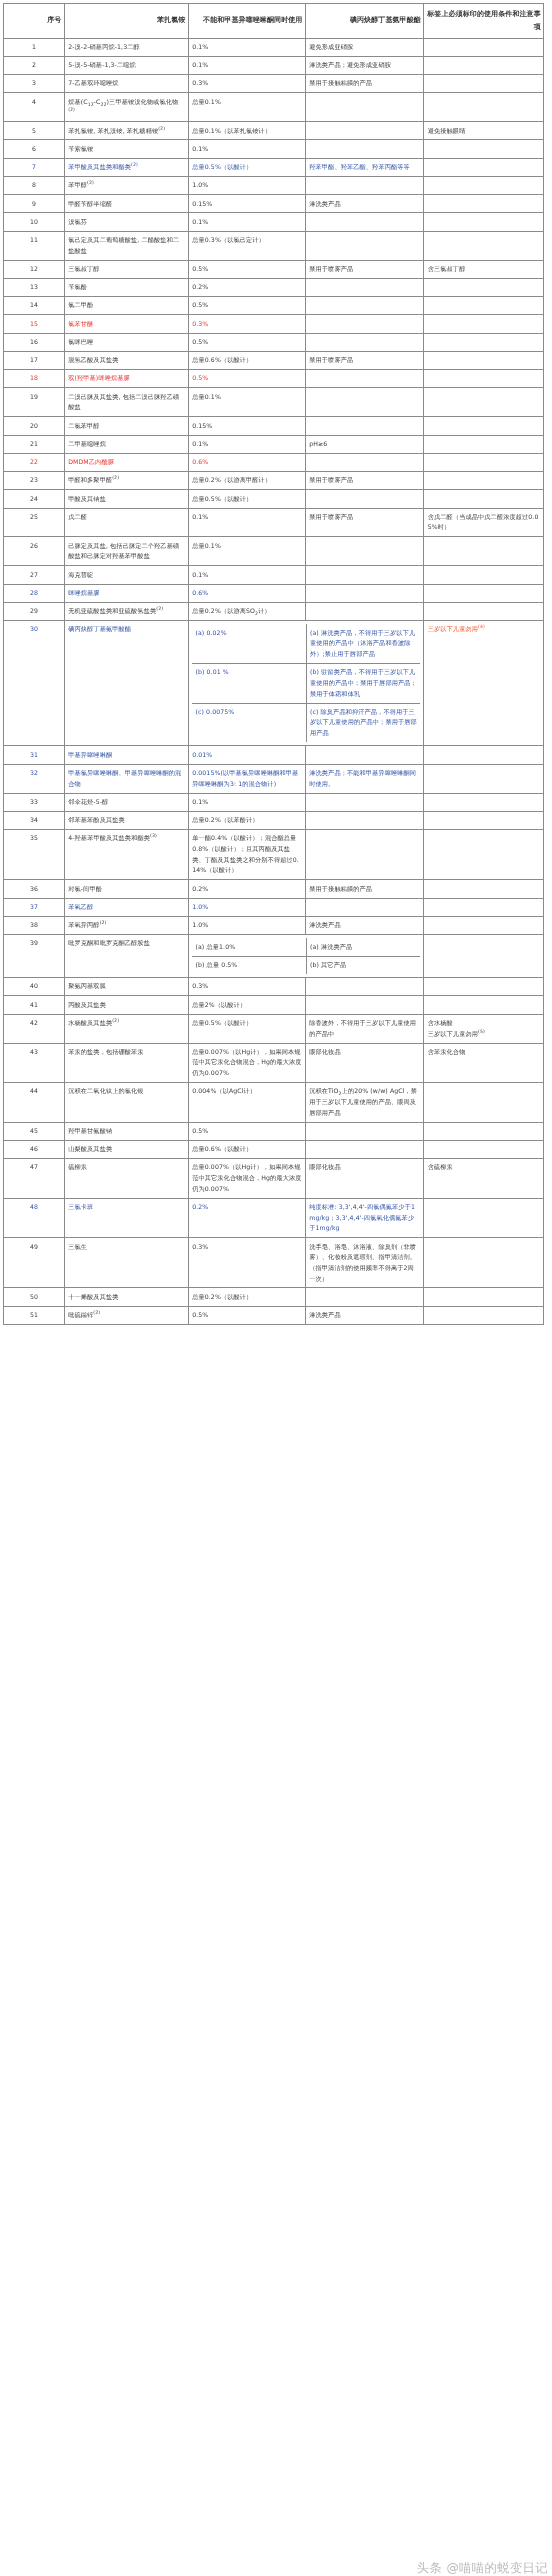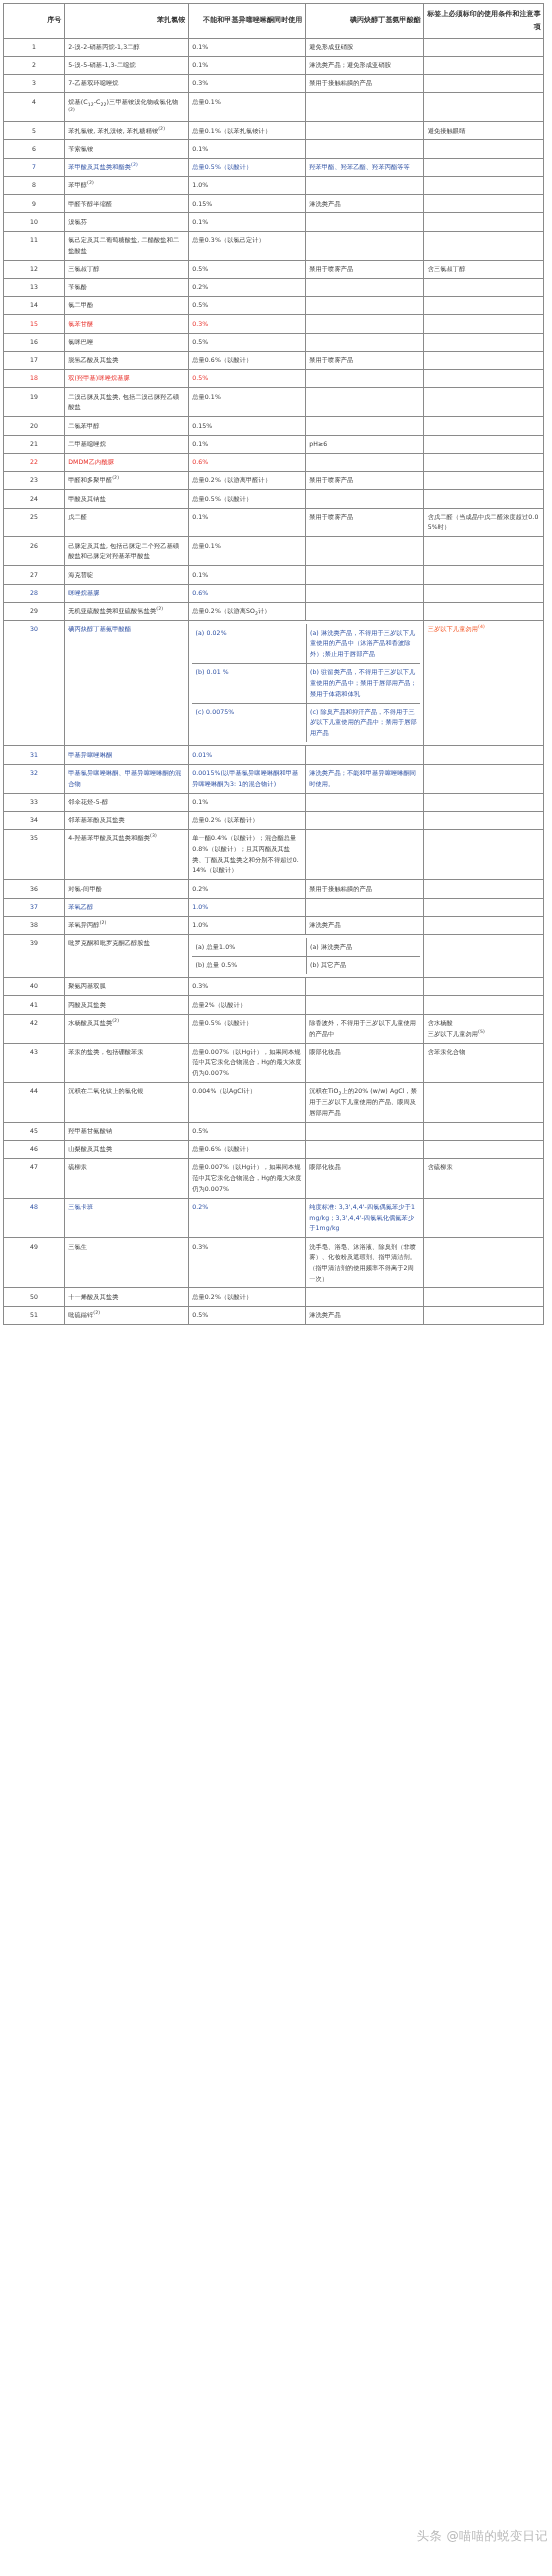--- a/index.html
+++ b/index.html
@@ -57,21 +57,21 @@
   
   .blue { color: #2b4ea2; }
   .red  { color: #e8302a; }
   .orange { color: #f4511e; }
   .plain { color: #3a3a3a; }
   sup { font-size: 4.6px; vertical-align: super; line-height: 0; }
   sub { font-size: 4.6px; vertical-align: sub; line-height: 0; }
   .watermark {
     position: absolute;
     right: 5px;
-    bottom: 34px;
+    bottom: 2px;
     font-size: 12.3px;
     color: #b9b9b9;
     letter-spacing: 0.4px;
     font-family: "DejaVu Sans", "Liberation Sans", sans-serif;
     white-space: nowrap;
     pointer-events: none;
     margin-left: 32px;
   }
   .splitgrid { display: table; width: 100%; border-collapse: collapse; }
   .splitrow { display: table-row; }

